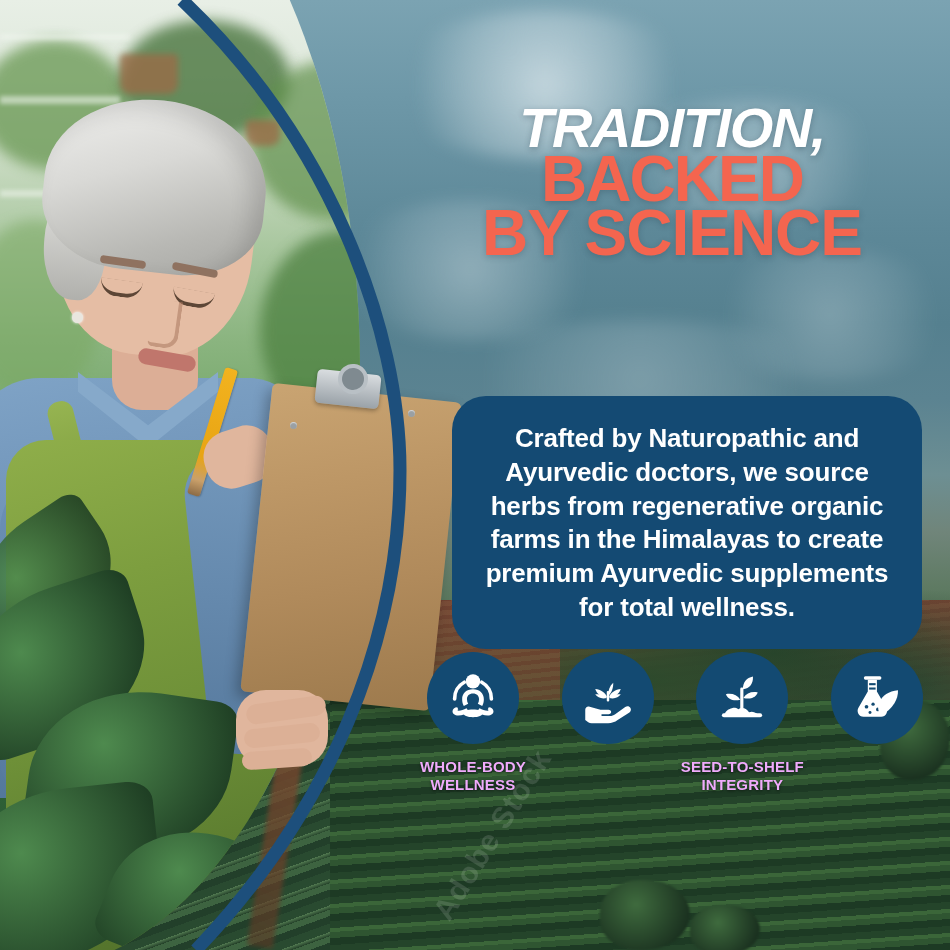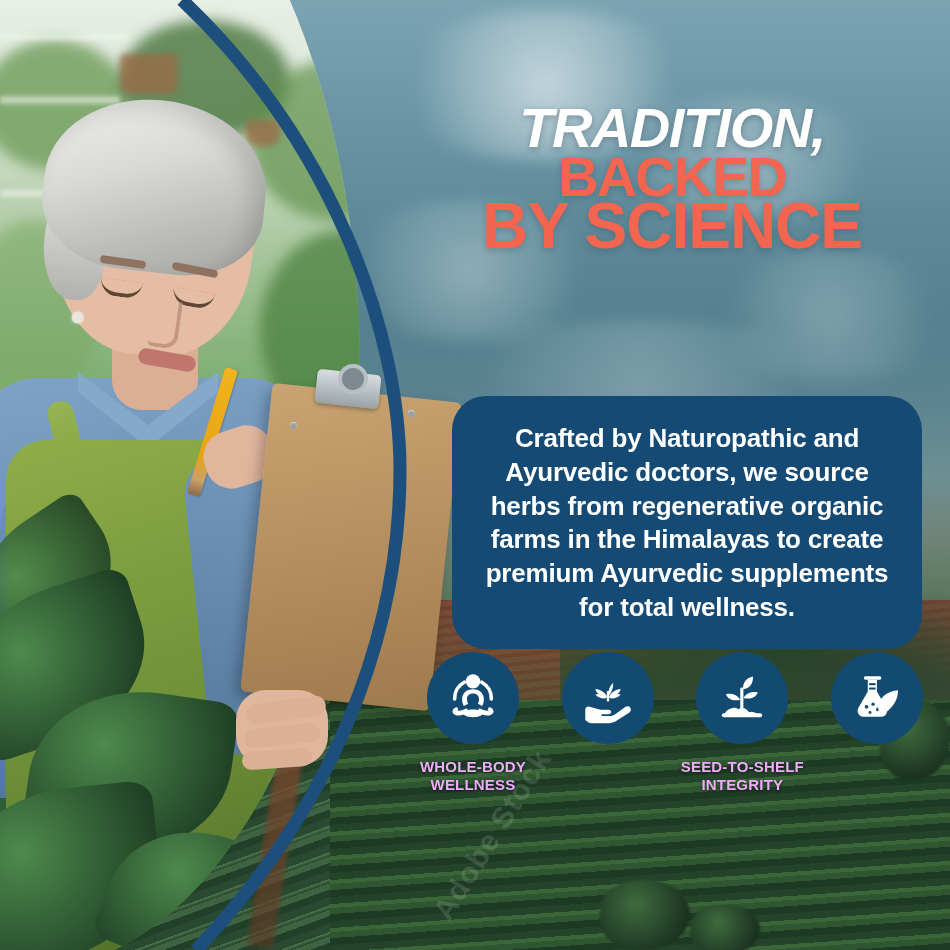--- a/index.html
+++ b/index.html
@@ -371,21 +371,21 @@
   .hl-line {
     display: block;
     font-size: 70px;
     text-transform: uppercase;
     white-space: nowrap;
   }
   .hl-line.white { color: #ffffff; text-shadow: 0 2px 6px rgba(20,40,55,0.30); }
   .hl-line.accent { color: #f4654f; text-shadow: 0 2px 6px rgba(20,40,55,0.22); }
   .hl-line.l1 { font-size: 68px; letter-spacing: -1px; }
   .hl-line.l2 { font-size: 56px; letter-spacing: -1.5px; font-style: italic; }
-  .hl-line.l3 { font-size: 56px; letter-spacing: -2px; margin-top: 2px; }
+  .hl-line.l3 { font-size: 64px; letter-spacing: -2px; margin-top: 2px; }
   .hl-line.l4 { font-size: 64px; letter-spacing: -1px; }
 
   
   .body-panel {
     position: absolute;
     left: 452px; top: 396px;
     width: 470px;
     padding: 26px 26px 24px;
     box-sizing: border-box;
     background: #144a73;

